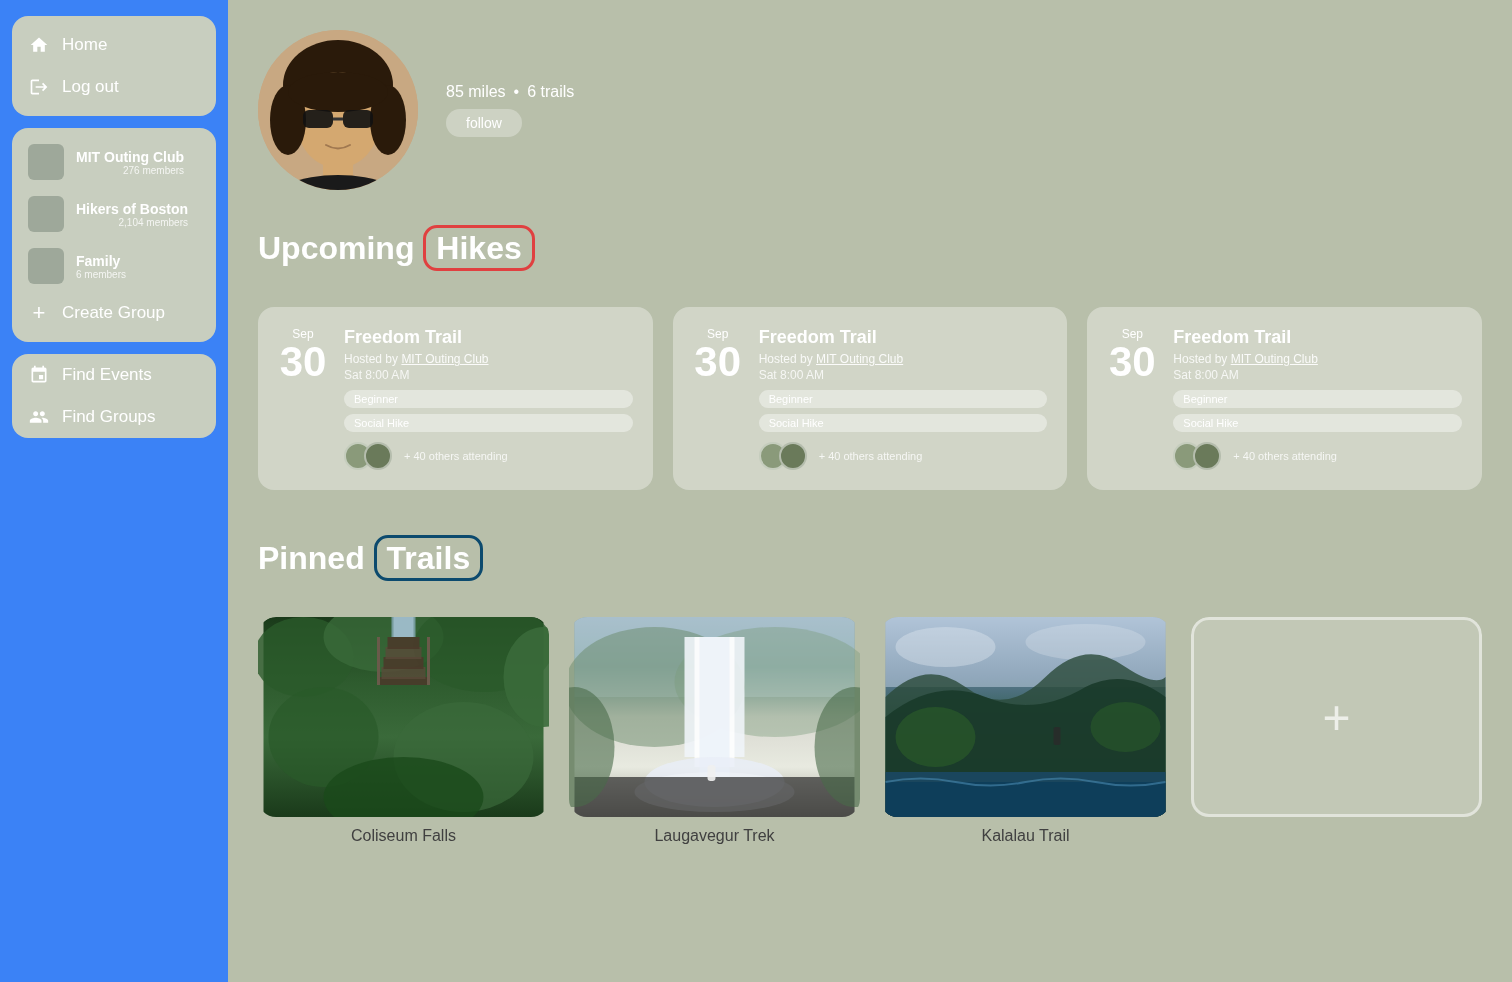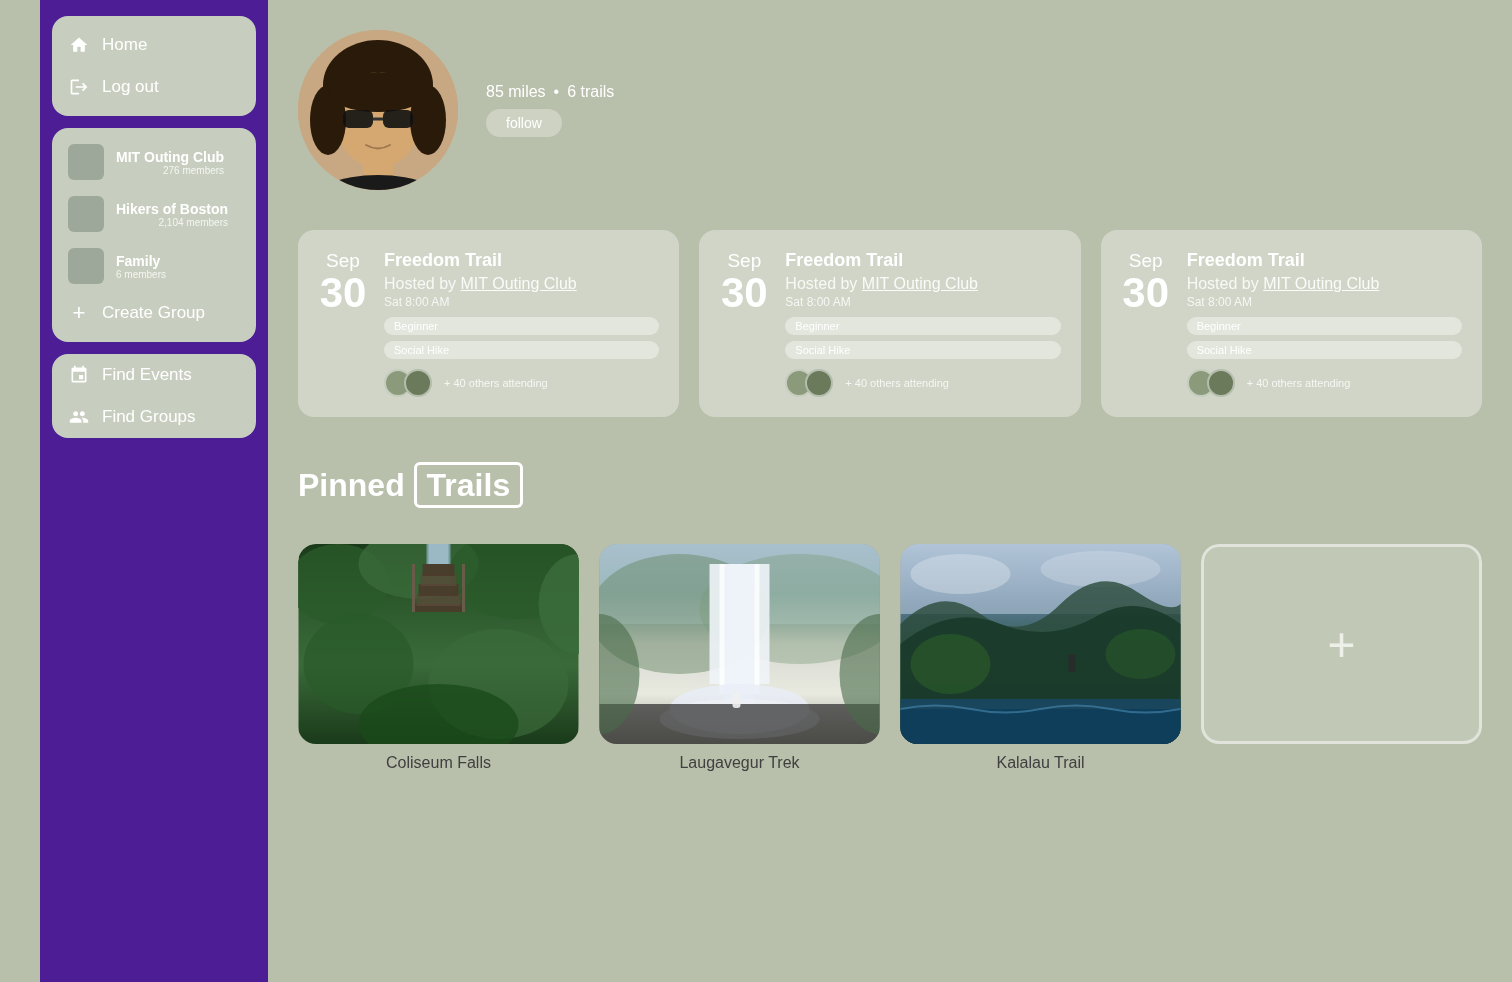--- a/index.html
+++ b/index.html
@@ -8,24 +8,23 @@
       font-family: -apple-system, BlinkMacSystemFont, 'Segoe UI', Helvetica, Arial, sans-serif;
       display: flex;
       min-height: 982px;
       width: 1512px;
     }
 
     
     .sidebar {
       width: 228px;
       min-height: 982px;
-      background-color: #4c1d95;
+      background-color: #3b82f6;
       padding: 16px 12px;
       flex-shrink: 0;
-      margin-left: 40px;
     }
 
     .sidebar-top-card {
       background-color: #c8cebf;
       border-radius: 16px;
       padding: 8px 0;
       margin-bottom: 12px;
     }
 
     .sidebar-item {
@@ -177,41 +176,41 @@
 
     .hike-date {
       display: flex;
       flex-direction: column;
       align-items: center;
       color: white;
       min-width: 50px;
     }
 
     .hike-month {
-      font-size: 19px;
+      font-size: 12px;
       font-weight: 500;
     }
 
     .hike-day {
       font-size: 42px;
       font-weight: 700;
       line-height: 1;
     }
 
     .hike-details { flex: 1; }
 
     .hike-trail-name {
       font-size: 18px;
       font-weight: 700;
       color: white;
       margin-bottom: 4px;
     }
 
     .hike-hosted {
-      font-size: 16px;
+      font-size: 12px;
       color: rgba(255,255,255,0.85);
       margin-bottom: 2px;
     }
 
     .hike-hosted a {
       color: rgba(255,255,255,0.9);
       text-decoration: underline;
     }
 
     .hike-time {
@@ -428,20 +427,25 @@
       <div class="profile-stats">
         <span>85 miles</span>
         <span>•</span>
         <span>6 trails</span>
       </div>
       <button class="follow-btn">follow</button>
     </div>
   </div>
 
   <div class="hikes-section">
+    <div style="margin-bottom: 20px;">
+      <span class="section-title">
+        Upcoming <span style="border: 3px solid #e04040; border-radius: 14px; padding: 2px 10px;">Hikes</span>
+      </span>
+    </div>
     <div class="hikes-grid">
 
       <div class="hike-card">
         <div class="hike-date">
           <span class="hike-month">Sep</span>
           <span class="hike-day">30</span>
         </div>
         <div class="hike-details">
           <div class="hike-trail-name">Freedom Trail</div>
           <div class="hike-hosted">Hosted by <a href="#">MIT Outing Club</a></div>
@@ -505,21 +509,21 @@
           </div>
         </div>
       </div>
 
     </div>
   </div>
 
   <div class="trails-section">
     <div style="margin-bottom: 20px;">
       <span class="section-title">
-        Pinned <span style="border: 3px solid #ffffff; border-radius: 6px; padding: 2px 10px;">Trails</span>
+        Pinned <span style="border: 3px solid #0c4a6e; border-radius: 14px; padding: 2px 10px;">Trails</span>
       </span>
     </div>
     <div class="trails-grid">
 
       <div class="trail-card">
         <div class="trail-image-container">
           <svg width="100%" height="200" viewBox="0 0 280 200" xmlns="http://www.w3.org/2000/svg">
             <defs>
               <linearGradient id="g1" x1="0" y1="0" x2="0" y2="1">
                 <stop offset="0%" stop-color="#1a3a1a"></stop>

